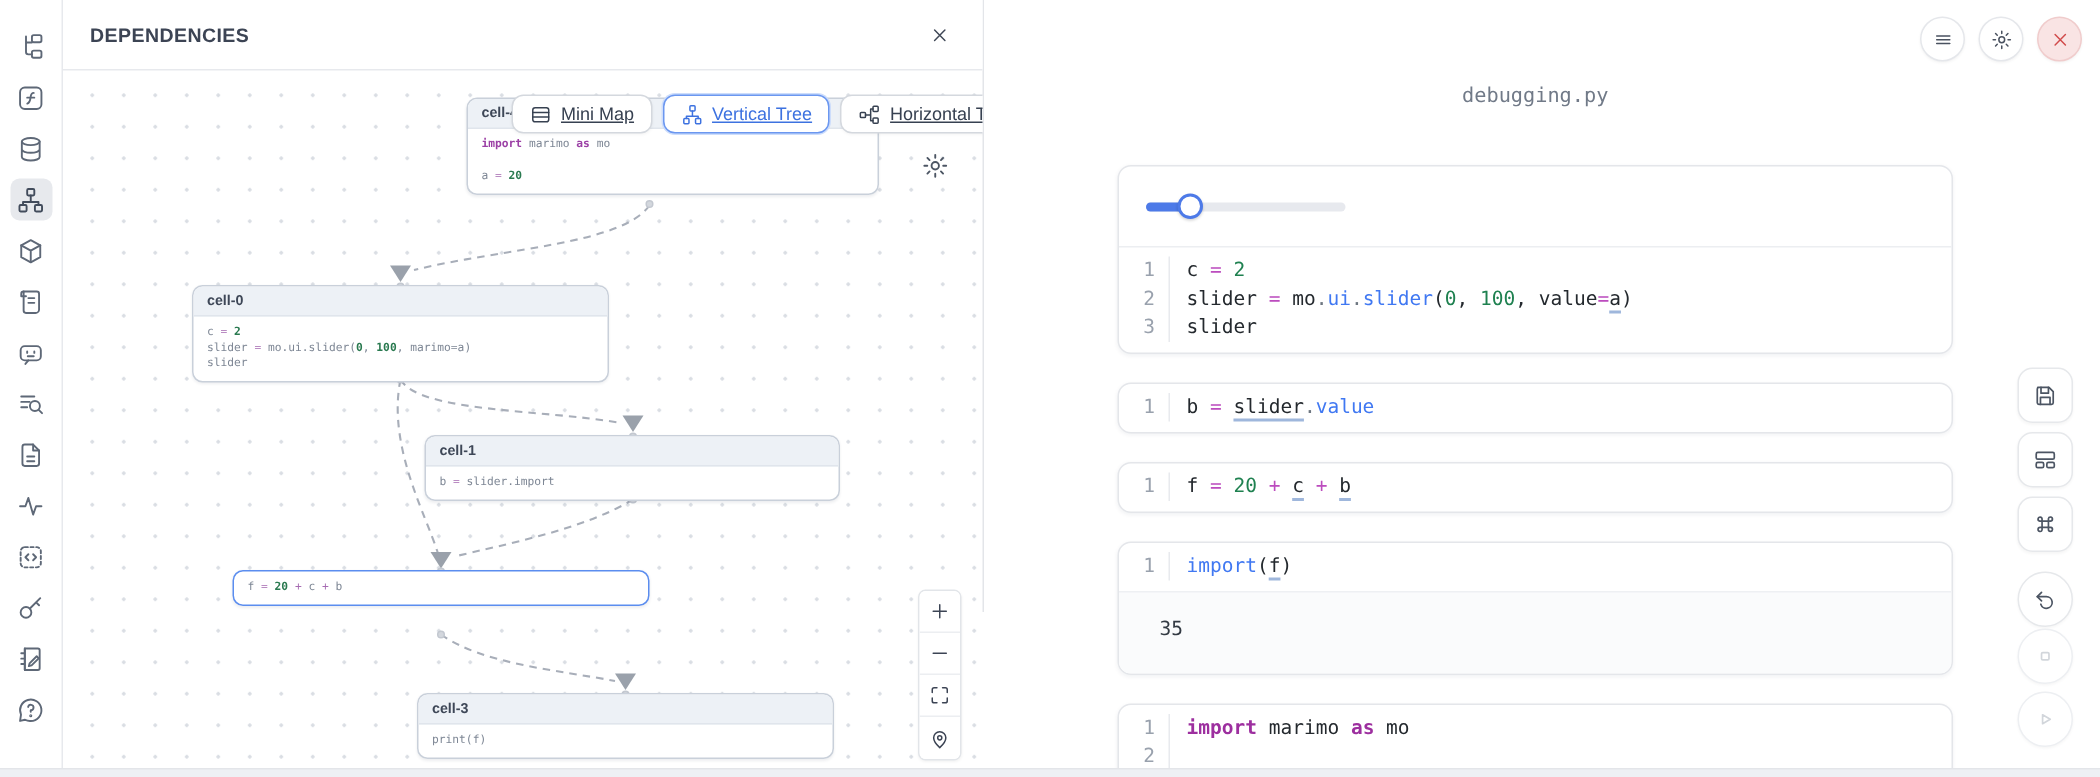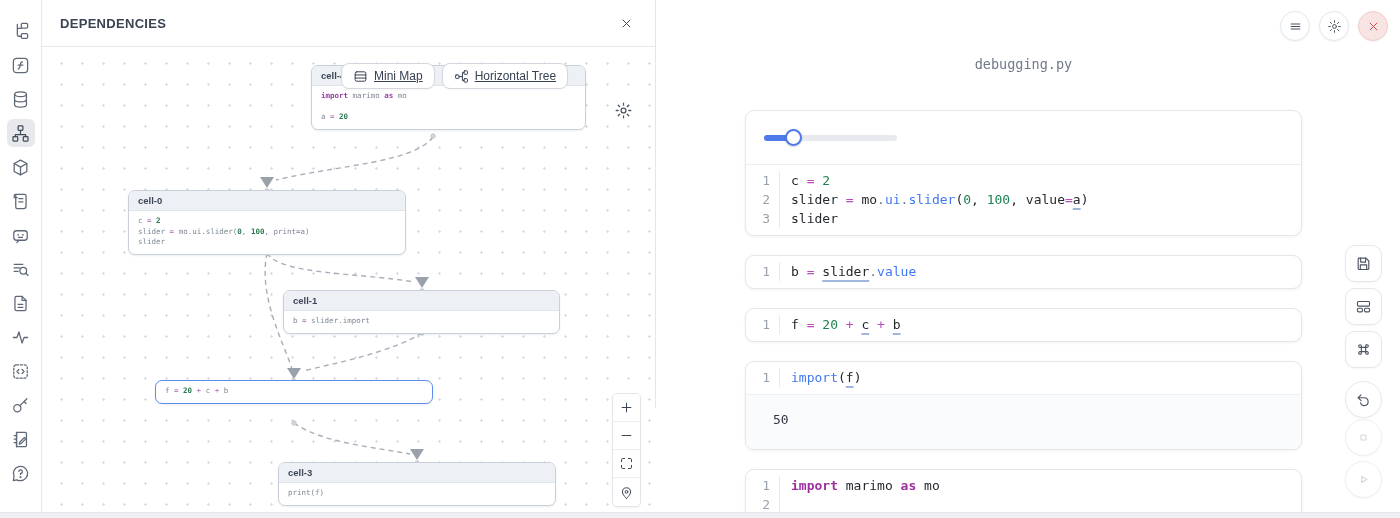--- a/index.html
+++ b/index.html
@@ -244,21 +244,21 @@
             <div class="nbody">
               <div class="nline"><span class="tk-k">import</span><span class="tk-p"> marimo </span><span class="tk-k">as</span><span class="tk-p"> mo</span></div>
               <div class="nline">&nbsp;</div>
               <div class="nline"><span class="tk-p">a </span><span class="tk-o">= </span><span class="tk-n">20</span></div>
             </div>
           </div>
           <div class="gnode" style="left: 86px; top: 143px; width: 278px;">
             <div class="nhead">cell-0</div>
             <div class="nbody">
               <div class="nline"><span class="tk-p">c </span><span class="tk-o">= </span><span class="tk-n">2</span></div>
-              <div class="nline"><span class="tk-p">slider </span><span class="tk-o">= </span><span class="tk-p">mo.ui.slider(</span><span class="tk-n">0</span><span class="tk-p">, </span><span class="tk-n">100</span><span class="tk-p">, print=a)</span></div>
+              <div class="nline"><span class="tk-p">slider </span><span class="tk-o">= </span><span class="tk-p">mo.ui.slider(</span><span class="tk-n">0</span><span class="tk-p">, </span><span class="tk-n">100</span><span class="tk-p">, marimo=a)</span></div>
               <div class="nline"><span class="tk-p">slider</span></div>
             </div>
           </div>
           <div class="gnode" style="left: 241px; top: 243px; width: 277px;">
             <div class="nhead">cell-1</div>
             <div class="nbody">
               <div class="nline"><span class="tk-p">b </span><span class="tk-o">= </span><span class="tk-p">slider.import</span></div>
             </div>
           </div>
           <div class="gnode sel" style="left: 113px; top: 333px; width: 278px;">
@@ -276,20 +276,31 @@
 
       <div id="graph-toolbar">
         <button class="gbtn">
           <span style="display: flex;">
               <svg viewBox="0 0 24 24" fill="none" stroke="currentColor" stroke-width="1.6" stroke-linecap="round" stroke-linejoin="round">
                 <rect x="3.5" y="4.5" width="17" height="15" rx="2.5"></rect>
                 <path d="M3.5 9.5h17M3.5 14.5h17"></path>
               </svg>
             </span>
           <span>Mini Map</span>
+        </button>
+        <button class="gbtn active">
+          <span style="display: flex;">
+              <svg viewBox="0 0 24 24" fill="none" stroke="currentColor" stroke-width="1.6" stroke-linecap="round" stroke-linejoin="round">
+                <rect x="9.5" y="2.5" width="5.5" height="5.5" rx="1"></rect>
+                <rect x="3" y="16" width="5.5" height="5.5" rx="1"></rect>
+                <rect x="15.5" y="16" width="5.5" height="5.5" rx="1"></rect>
+                <path d="M12.2 8v5.5M5.8 16v-2.5h12.5V16"></path>
+              </svg>
+            </span>
+          <span>Vertical Tree</span>
         </button>
         <button class="gbtn">
           <span style="display: flex;">
               <svg viewBox="0 0 24 24" fill="none" stroke="currentColor" stroke-width="1.6" stroke-linecap="round" stroke-linejoin="round">
                 <rect x="2.5" y="9.5" width="5.5" height="5.5" rx="1"></rect>
                 <rect x="16" y="3" width="5.5" height="5.5" rx="1"></rect>
                 <rect x="16" y="15.5" width="5.5" height="5.5" rx="1"></rect>
                 <path d="M8 12.2h5.5M16 5.8h-2.5v12.5H16"></path>
               </svg>
             </span>
@@ -411,21 +422,21 @@
         </section>
         <section class="cell">
           <div class="code">
             <div class="gutter">
               <div>1</div>
             </div>
             <div class="lines">
               <div class="cline"><span class="tk-f">import</span><span class="tk-p">(</span><span class="tk-r">f</span><span class="tk-p">)</span></div>
             </div>
           </div>
-          <div class="outbottom">50</div>
+          <div class="outbottom">35</div>
         </section>
         <section class="cell">
           <div class="code">
             <div class="gutter">
               <div>1</div>
               <div>2</div>
             </div>
             <div class="lines">
               <div class="cline"><span class="tk-k">import</span><span class="tk-p"> marimo </span><span class="tk-k">as</span><span class="tk-p"> mo</span></div>
               <div class="cline">&nbsp;</div>

